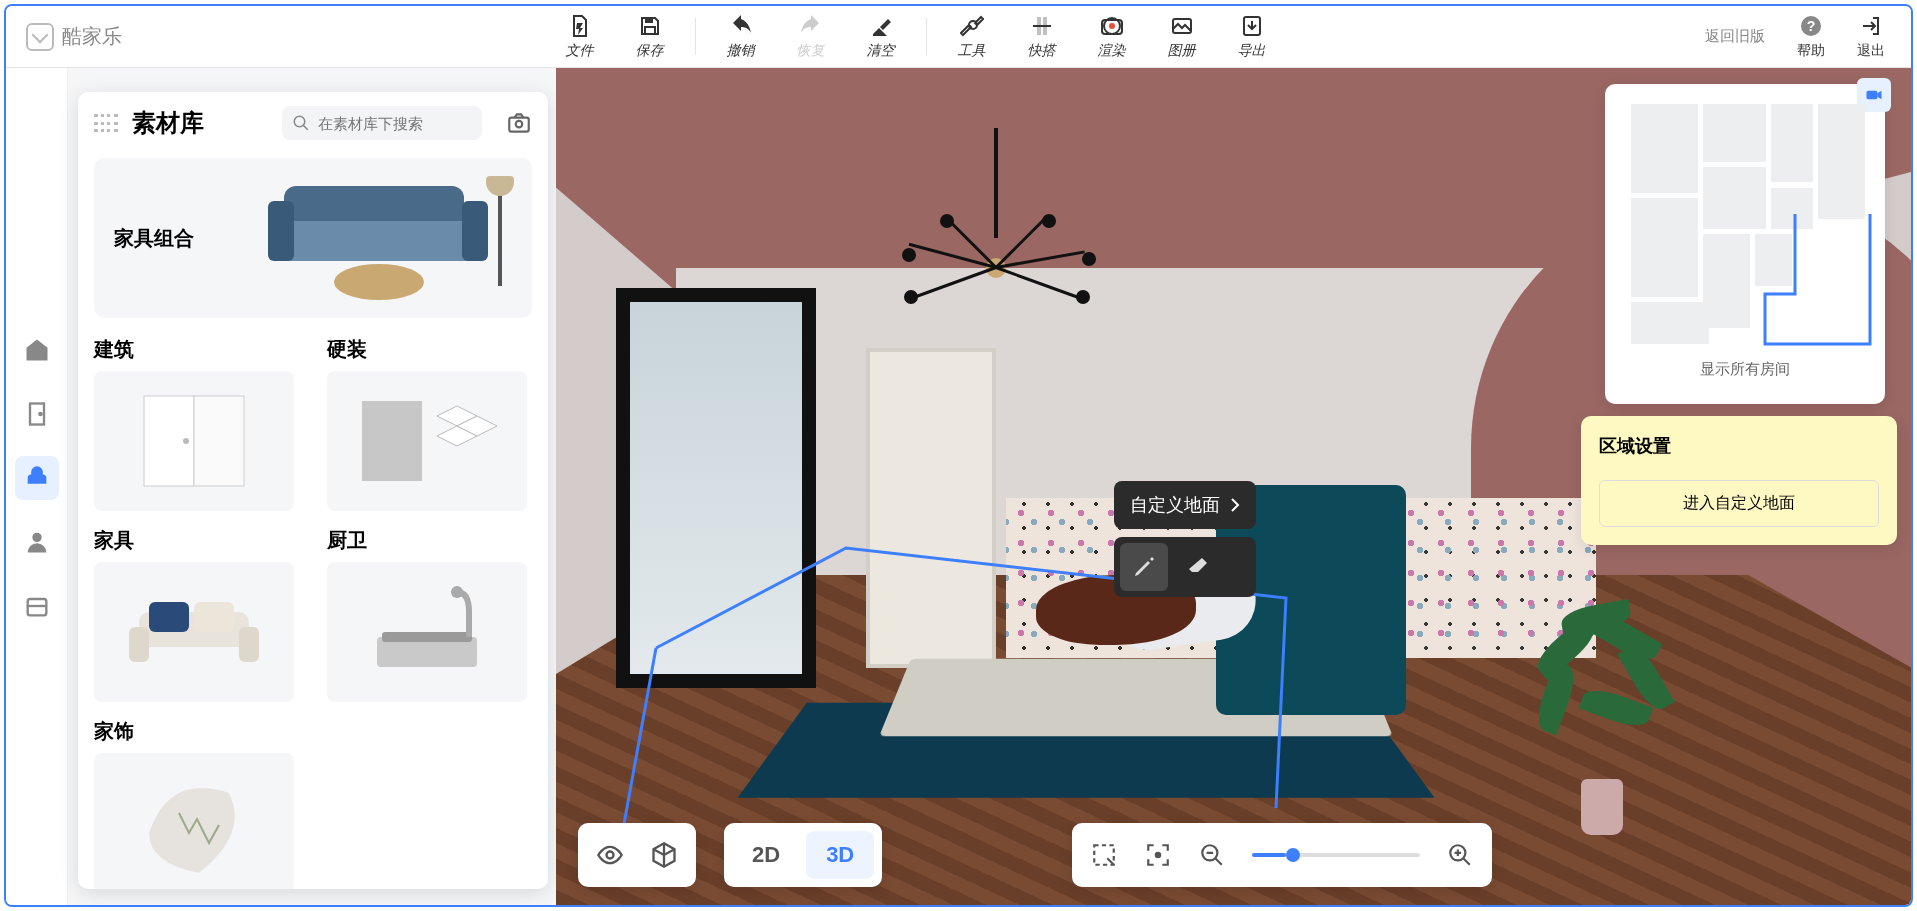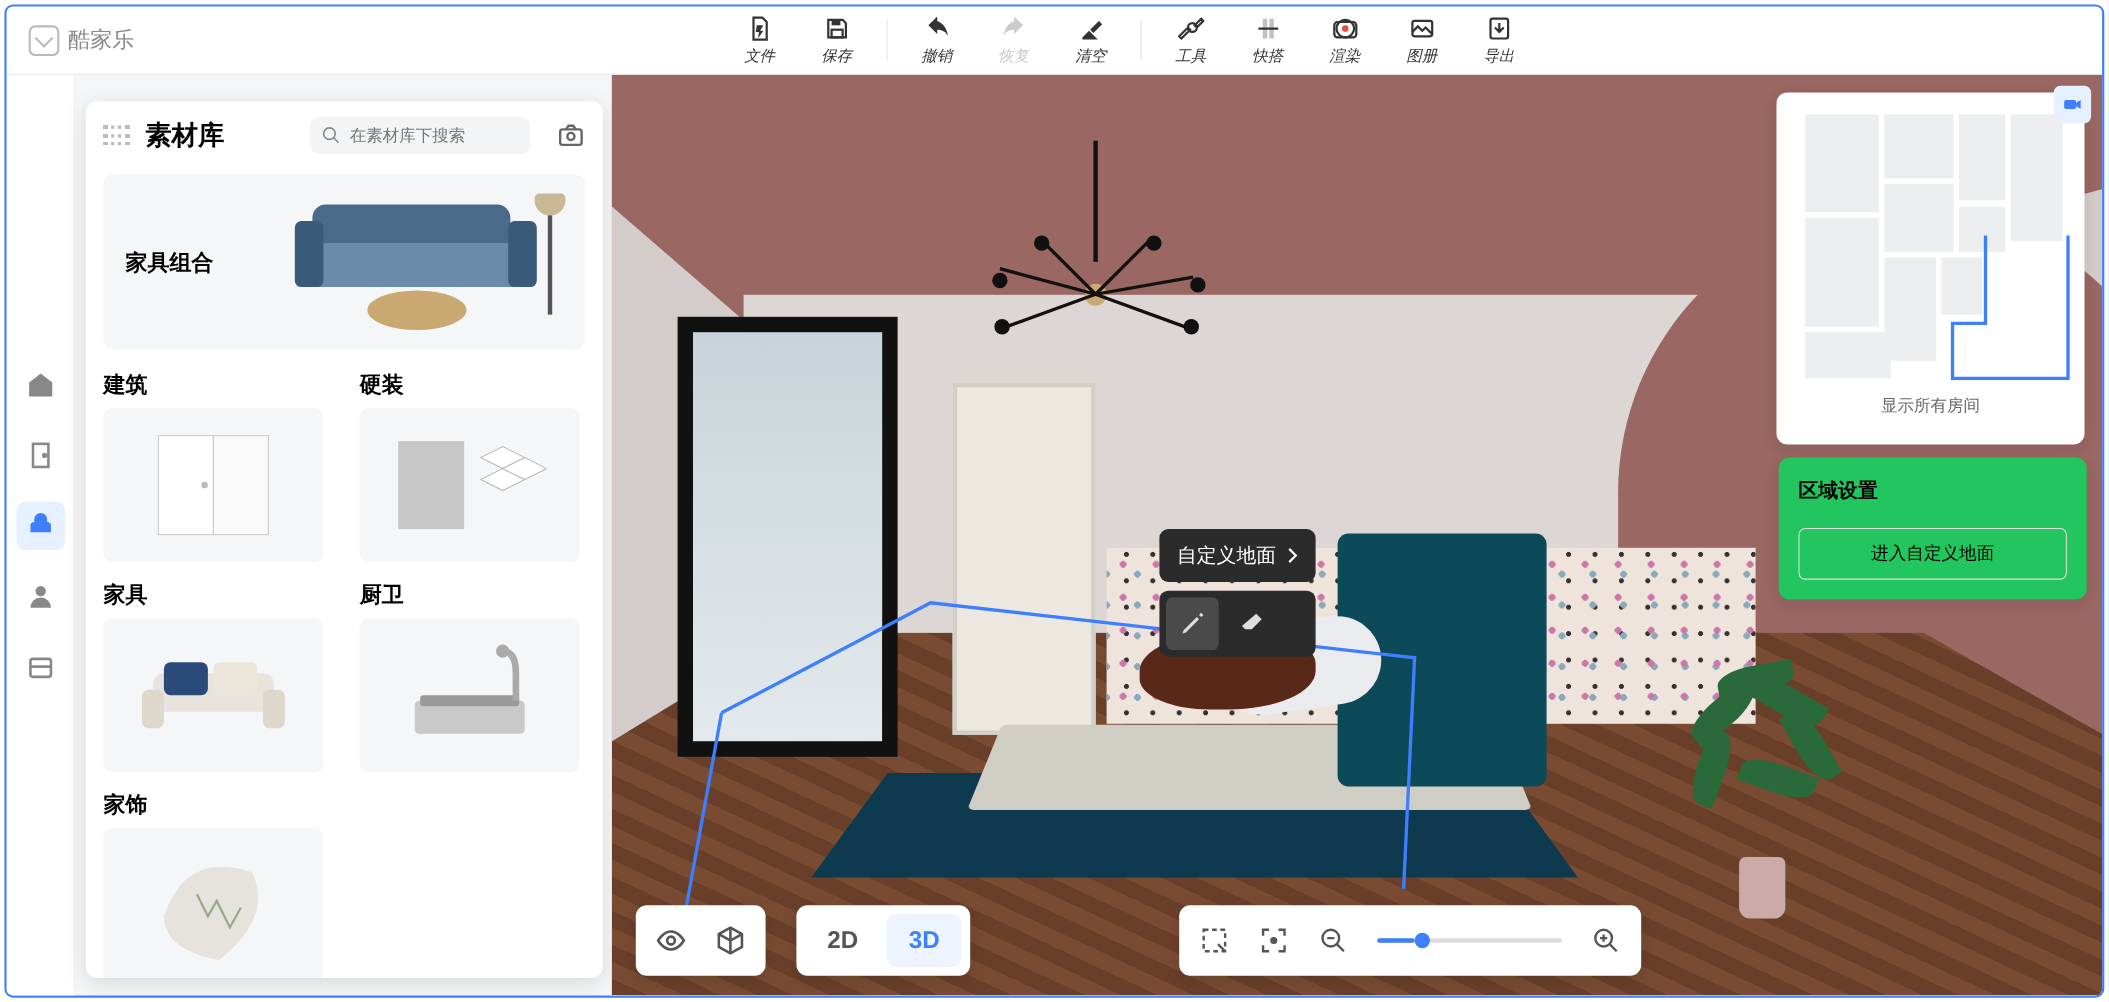--- a/index.html
+++ b/index.html
@@ -70,47 +70,47 @@
 .plant { position:absolute; right:230px; bottom:70px; width:160px; height:240px; }
 .pot { position:absolute; left:60px; bottom:0; width:42px; height:56px; background:#caa; border-radius:6px 6px 10px 10px; }
 .leaf { position:absolute; width:70px; height:26px; background:#2a6a3a; border-radius:50% 0; }
 .chand { position:absolute; left:340px; top:160px; width:200px; height:120px; }
 .chand::before { content:""; position:absolute; left:98px; top:-100px; width:4px; height:110px; background:#111; }
 .chand .hub { position:absolute; left:90px; top:30px; width:20px; height:20px; background:#caa872; border-radius:50%; }
 .chand .arm { position:absolute; left:100px; top:38px; width:90px; height:3px; background:#111; transform-origin:left center; }
 .chand .bulb { position:absolute; width:14px; height:14px; background:#111; border-radius:50%; }
 
 
-.ctx { position:absolute; left:1048px; top:475px; }
+.ctx { position:absolute; left:1108px; top:475px; }
 .ctx-label { background:#2b2b2b; color:#fff; font-size:18px; padding:12px 16px; border-radius:8px; display:flex; align-items:center; gap:10px; }
 .ctx-tools { margin-top:8px; background:#2b2b2b; border-radius:8px; display:flex; padding:6px; gap:6px; }
 .ctx-tool { width:48px; height:48px; border-radius:6px; display:flex; align-items:center; justify-content:center; cursor:pointer; color:#ddd; }
 .ctx-tool.active { background:#4a4a4a; }
 
 
 .bc { position:absolute; bottom:18px; background:#fff; border-radius:10px; box-shadow:0 4px 14px rgba(0,0,0,.12); display:flex; align-items:center; padding:8px; gap:6px; }
 .bc-left { left:572px; }
 .bc-mid { left:718px; }
 .bc-right { left:1066px; width:420px; justify-content:space-between; }
 .bc-btn { width:48px; height:48px; border-radius:8px; display:flex; align-items:center; justify-content:center; cursor:pointer; color:#555; }
 .bc-btn.text { width:auto; padding:0 20px; font-size:22px; font-weight:600; }
 .bc-btn.active { color:#3d7fff; background:#eef4ff; }
 .zoom-track { flex:1; height:4px; background:#ddd; border-radius:2px; margin:0 10px; position:relative; }
 .zoom-track::before { content:""; position:absolute; left:0; width:20%; height:100%; background:#3d7fff; border-radius:2px; }
 .zoom-thumb { position:absolute; left:20%; top:-5px; width:14px; height:14px; background:#3d7fff; border-radius:50%; }
 
 
-.minimap { position:absolute; right:16px; top:78px; width:280px; height:320px; background:#fff; border-radius:10px; box-shadow:0 4px 14px rgba(0,0,0,.1); padding:10px; }
+.minimap { position:absolute; right:26px; top:78px; width:280px; height:320px; background:#fff; border-radius:10px; box-shadow:0 4px 14px rgba(0,0,0,.1); padding:10px; }
 .mm-grid { position:relative; width:100%; height:260px; }
 .mm-room { position:absolute; background:#eceef0; }
 .mm-btn { position:absolute; right:-6px; top:-6px; width:34px; height:34px; background:#e6f0ff; border-radius:6px; display:flex; align-items:center; justify-content:center; cursor:pointer; }
 .mm-label { text-align:center; color:#666; font-size:15px; margin-top:6px; }
 
 
-.region { position:absolute; right:14px; top:410px; width:280px; background:#22c55e; border-radius:10px; box-shadow:0 4px 14px rgba(0,0,0,.1); padding:18px; }
+.region { position:absolute; right:14px; top:410px; width:316px; background:#fef9c3; border-radius:10px; box-shadow:0 4px 14px rgba(0,0,0,.1); padding:18px; }
 .region h3 { font-size:18px; margin-bottom:22px; }
 .region p { font-size:15px; color:#333; margin-bottom:20px; text-align:center; }
 .region-btn { border:1px solid #ddd; border-radius:6px; padding:12px; text-align:center; font-size:16px; cursor:pointer; }
 
 svg { display:block; }
 </style>
 </head>
 <body>
 
 <div class="window">
@@ -186,20 +186,36 @@
             <span>图册</span>
           </div>
         <div class="tb-btn">
             <svg viewBox="0 0 24 24" fill="none" stroke="currentColor" stroke-width="2">
               <rect x="4" y="3" width="16" height="18" rx="2"></rect>
               <path d="M12 7v8m-4-4l4 4 4-4" stroke="currentColor" fill="none"></path>
             </svg>
             <span>导出</span>
           </div>
       </div>
+    </div>
+    <div class="tb-right">
+      <div class="tb-link">返回旧版</div>
+      <div class="tb-rbtn">
+          <svg width="24" height="24" viewBox="0 0 24 24" fill="#888">
+            <circle cx="12" cy="12" r="10"></circle>
+            <text x="12" y="17" text-anchor="middle" fill="#fff" font-size="14" font-weight="bold">?</text>
+          </svg>
+          <span>帮助</span>
+        </div>
+      <div class="tb-rbtn">
+          <svg width="24" height="24" viewBox="0 0 24 24" fill="none" stroke="#333" stroke-width="2">
+            <path d="M14 4h5v16h-5M4 12h12m-4-4l4 4-4 4"></path>
+          </svg>
+          <span>退出</span>
+        </div>
     </div>
   </div>
 
   <div class="rail">
     <div class="rail-btn">
         <svg width="28" height="28" viewBox="0 0 24 24" fill="#888">
           <path d="M12 3l9 7v11H3V10z"></path>
         </svg>
       </div>
     <div class="rail-btn">

